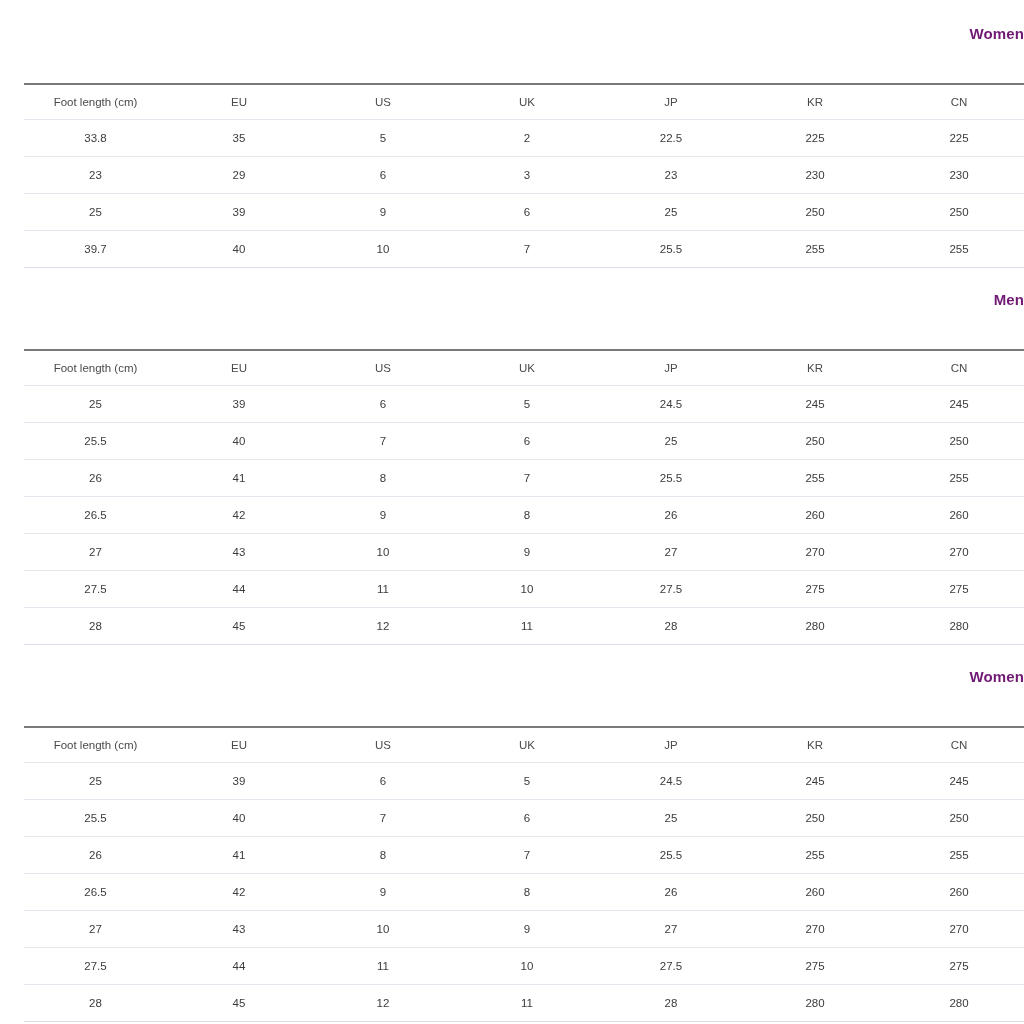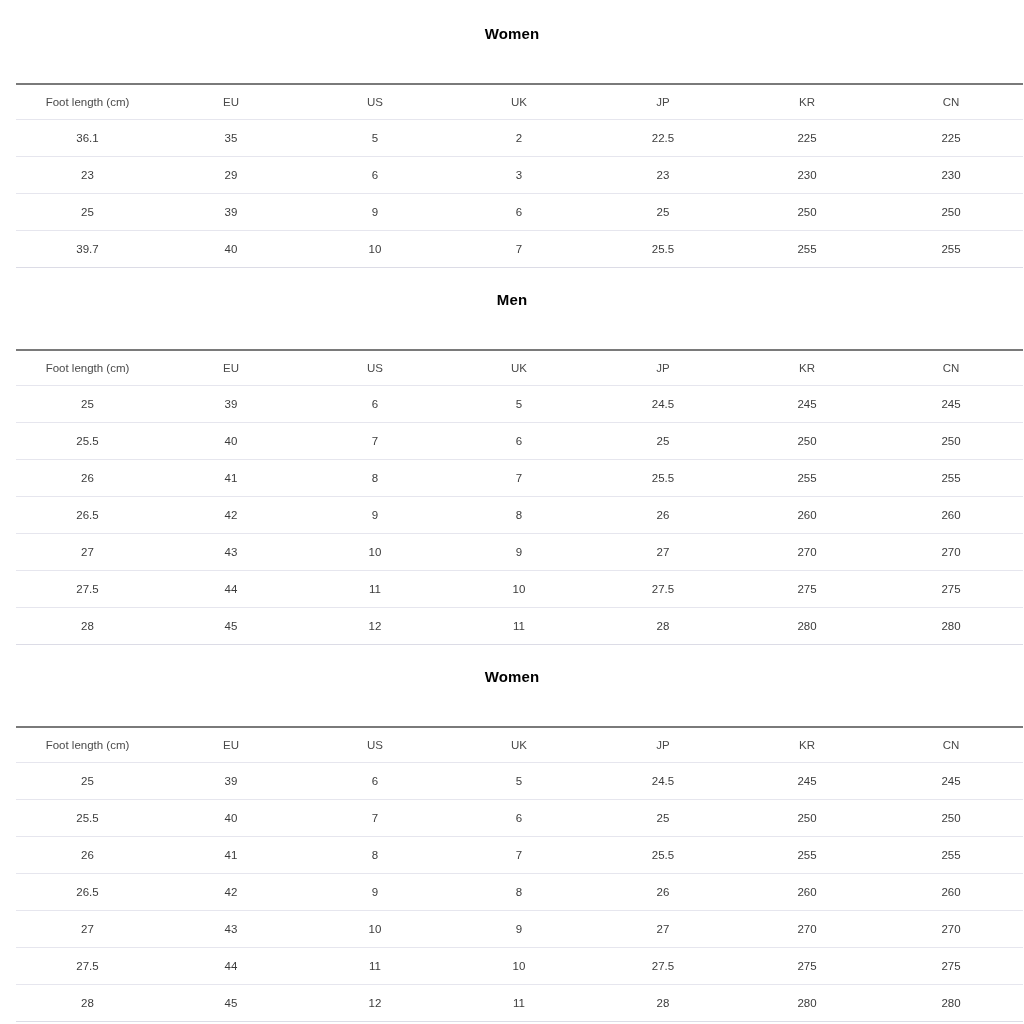--- a/index.html
+++ b/index.html
@@ -20,36 +20,36 @@
     width: 1024px;
     box-sizing: border-box;
     padding: 0;
   }
 
   .size-section {
     width: 100%;
   }
 
   .section-title {
-    text-align: center;
+    text-align: right;
     font-size: 15px;
     font-weight: bold;
-    color: #000000;
+    color: #701a75;
     letter-spacing: 0.1px;
     padding: 0;
     line-height: 1;
   }
 
   
   .section-women .section-title { margin: 26px 0 13px 0; }
   .section-men   .section-title { margin: 24px 0 13px 0; }
   .section-child .section-title { margin: 24px 0 13px 0; }
 
   .table-wrap {
-    padding: 0 16px;
+    padding: 0 24px;
     box-sizing: border-box;
     margin-top: 42px;
   }
 
   table.size-table {
     width: 100%;
     border-collapse: collapse;
     table-layout: fixed;
   }
 
@@ -108,21 +108,21 @@
             <th>EU</th>
             <th>US</th>
             <th>UK</th>
             <th>JP</th>
             <th>KR</th>
             <th>CN</th>
           </tr>
         </thead>
         <tbody>
             <tr>
-              <td>36.1</td>
+              <td>33.8</td>
               <td>35</td>
               <td>5</td>
               <td>2</td>
               <td>22.5</td>
               <td>225</td>
               <td>225</td>
             </tr>
             <tr>
               <td>23</td>
               <td>29</td>

